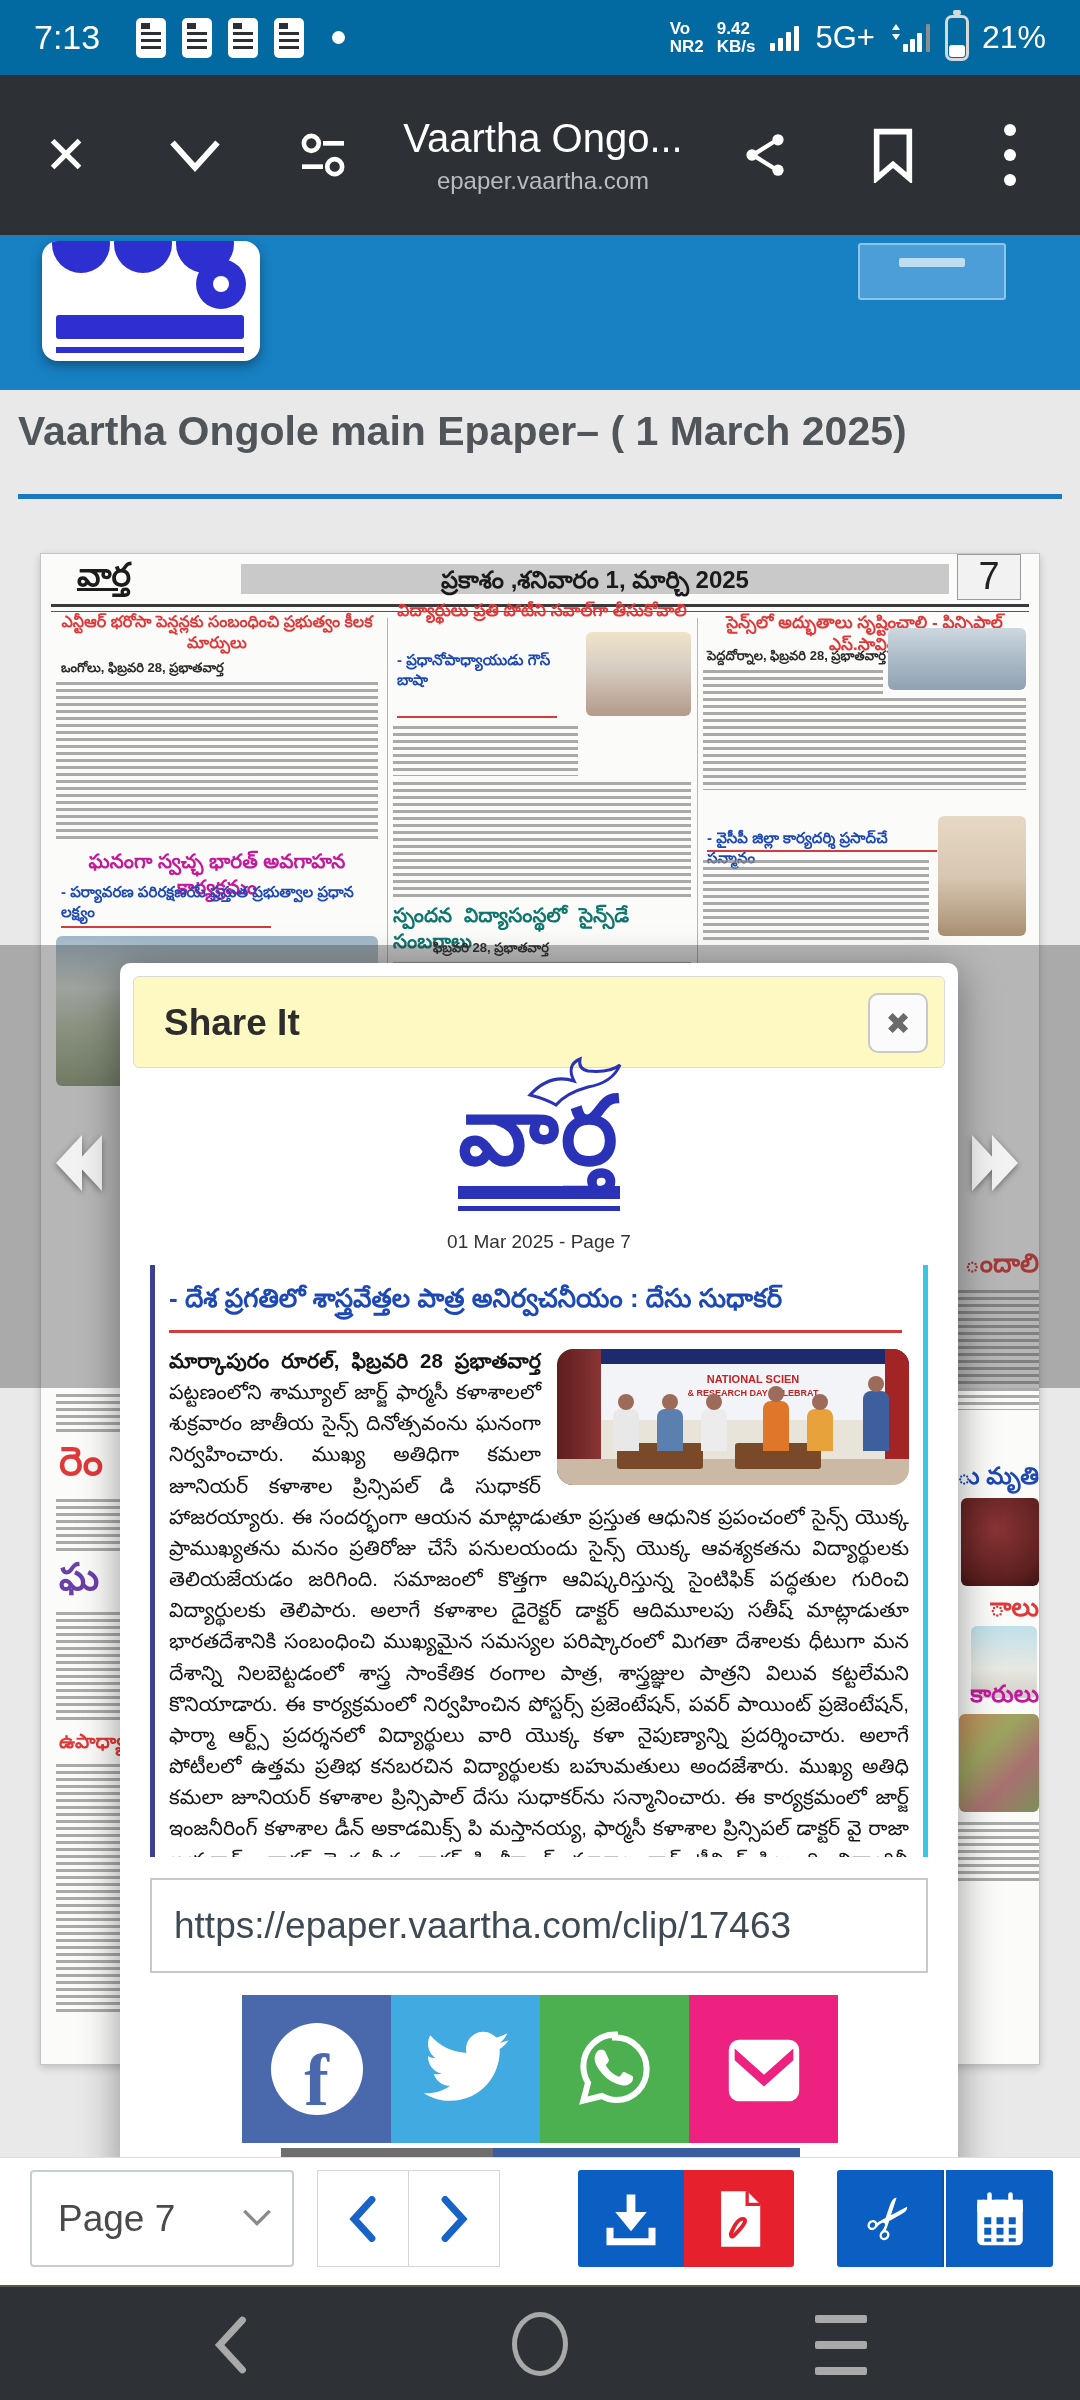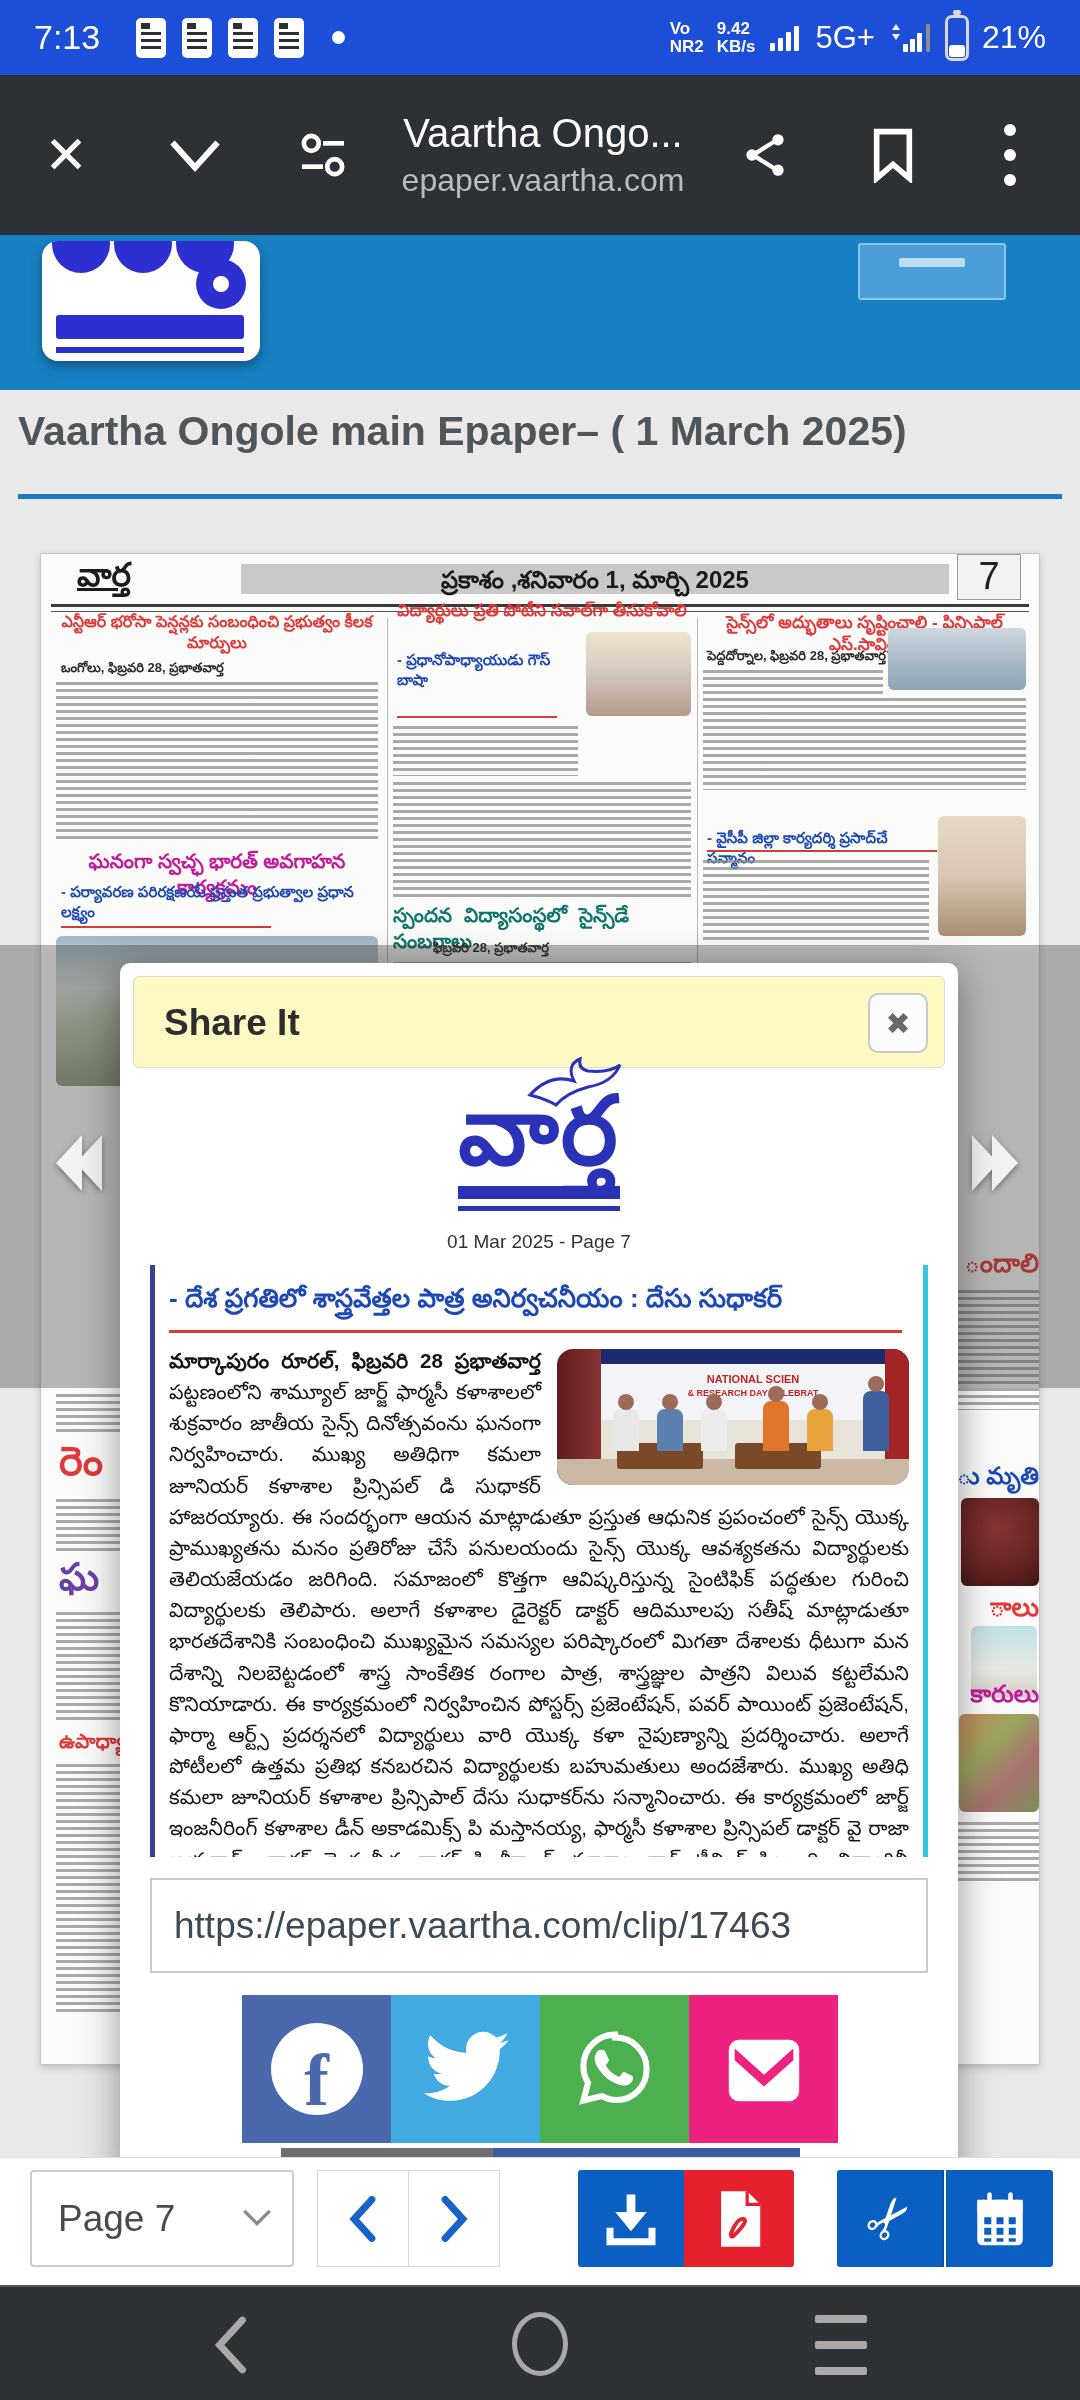--- a/index.html
+++ b/index.html
@@ -1,21 +1,21 @@
 <!DOCTYPE html>
 <html><head>
 <meta charset="utf-8">
 <style>
   html,body{margin:0;padding:0;background:#000;}
   *{box-sizing:border-box;font-family:"Liberation Sans","DejaVu Sans",sans-serif;}
   #screen{position:relative;width:1080px;height:2400px;background:#e9e9e9;overflow:hidden;margin:0 auto;}
   .abs{position:absolute;}
 
   
-  #statusbar{left:0;top:0;width:1080px;height:75px;background:#1d4ed8;display:flex;align-items:center;padding:0 34px;gap:6px;}
+  #statusbar{left:0;top:0;width:1080px;height:75px;background:#0369a1;display:flex;align-items:center;padding:0 34px;gap:6px;}
   .sb-time{color:#fff;font-size:34px;font-weight:400;}
   .sb-notifs{display:flex;gap:16px;margin-left:30px;align-items:center;}
   .notif-ic{width:30px;height:40px;background:#fff;border-radius:5px;position:relative;}
   .notif-ic::after{content:"";position:absolute;left:5px;right:5px;top:14px;height:20px;
      background:repeating-linear-gradient(180deg,#2c2f33 0 3px,transparent 3px 7px);}
   .notif-ic::before{content:"";position:absolute;left:5px;top:5px;width:9px;height:6px;background:#2c2f33;}
   .sb-dot{width:13px;height:13px;border-radius:50%;background:#fff;margin-left:22px;}
   .sb-right{margin-left:auto;display:flex;align-items:center;gap:13px;}
   .sb-stack{color:#fff;font-size:17px;line-height:18px;font-weight:700;text-align:left;}
   .sb-5g{color:#fff;font-size:31px;font-weight:400;}
@@ -25,21 +25,21 @@
   .sb-pct{color:#fff;font-size:32px;}
 
   
   #bheader{left:0;top:75px;width:1080px;height:160px;background:#2d3136;}
   .bh-ic{position:absolute;top:0;height:160px;display:flex;align-items:center;justify-content:center;color:#fff;}
   #bh-close{left:18px;width:96px;font-size:52px;font-weight:300;}
   #bh-chev{left:130px;width:130px;}
   #bh-tune{left:268px;width:110px;}
   #bh-center{position:absolute;left:378px;width:330px;top:0;height:160px;display:flex;flex-direction:column;justify-content:center;align-items:center;}
   #bh-title{color:#fff;font-size:40px;white-space:nowrap;}
-  #bh-url{color:#b9bcbf;font-size:32px;margin-top:6px;}
+  #bh-url{color:#b9bcbf;font-size:24px;margin-top:6px;}
   #bh-share{left:710px;width:110px;}
   #bh-book{left:838px;width:110px;}
   #bh-dots{left:955px;width:110px;flex-direction:column;gap:13px;}
   .dot{width:12px;height:12px;border-radius:50%;background:#fff;}
 
   
   #banner{left:0;top:235px;width:1080px;height:155px;background:#1781c3;}
   #logo-card{position:absolute;left:42px;top:6px;width:218px;height:120px;background:#fff;border-radius:16px;
      box-shadow:0 5px 12px rgba(0,0,0,.35);overflow:hidden;}
   .lg-blob{position:absolute;top:-26px;width:58px;height:58px;border-radius:50%;background:#2d2fd0;}

